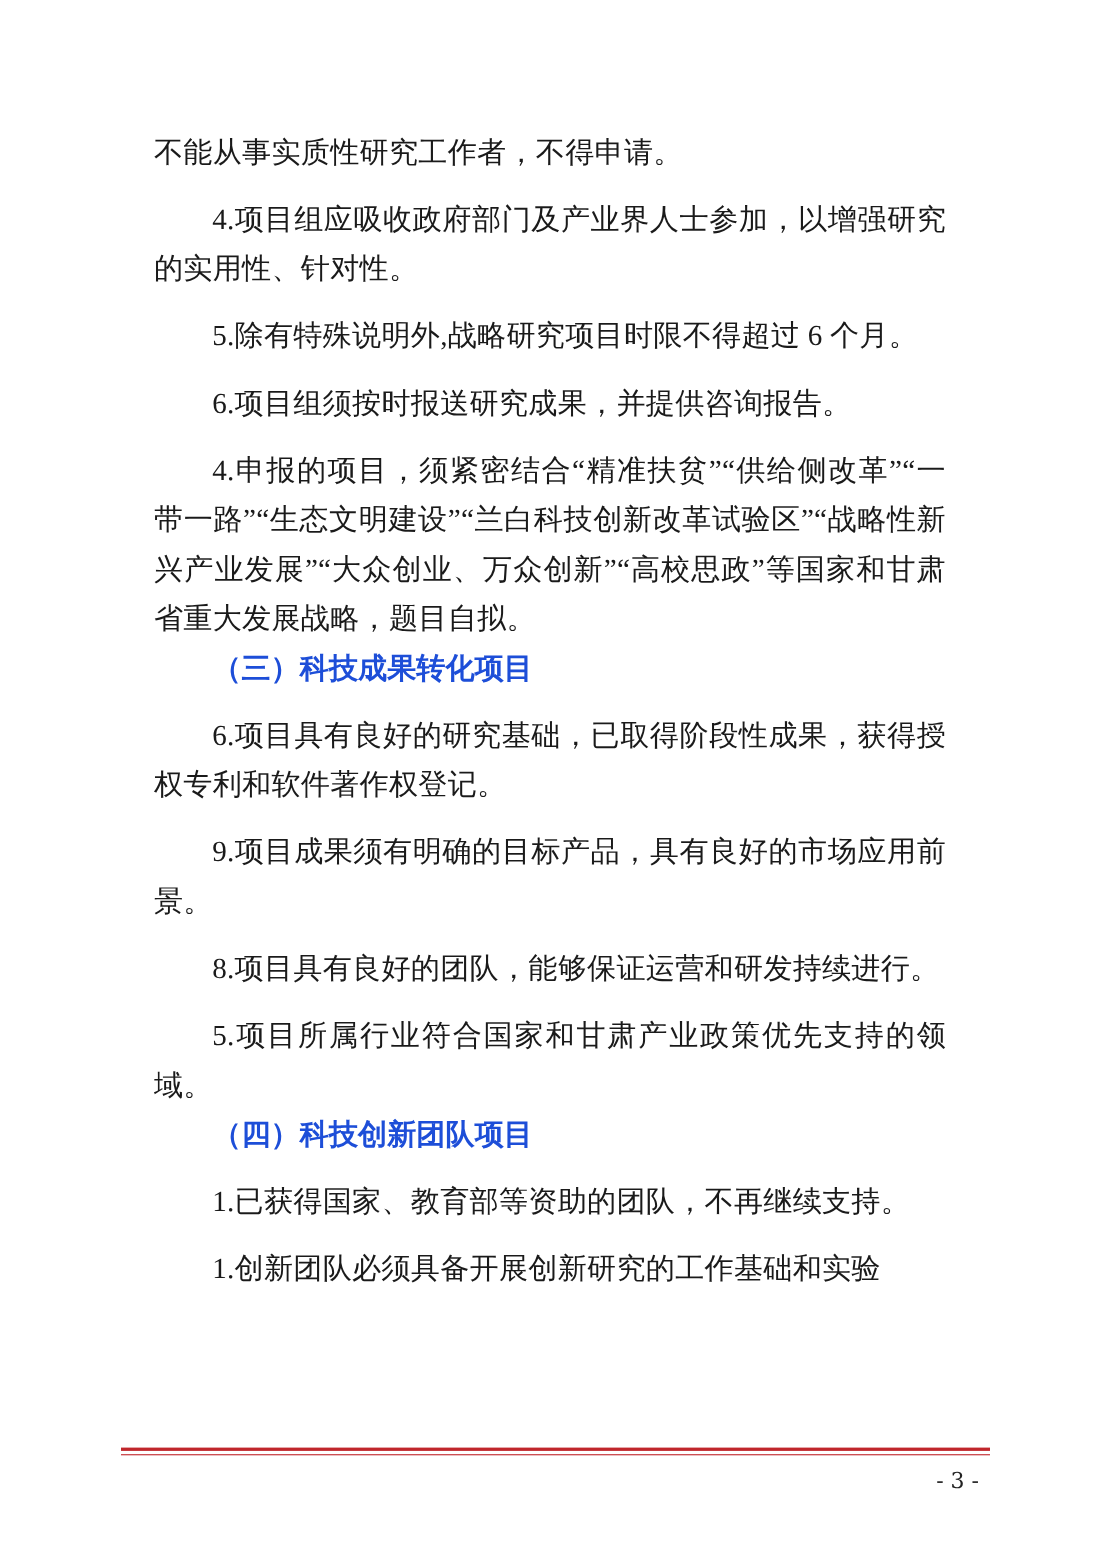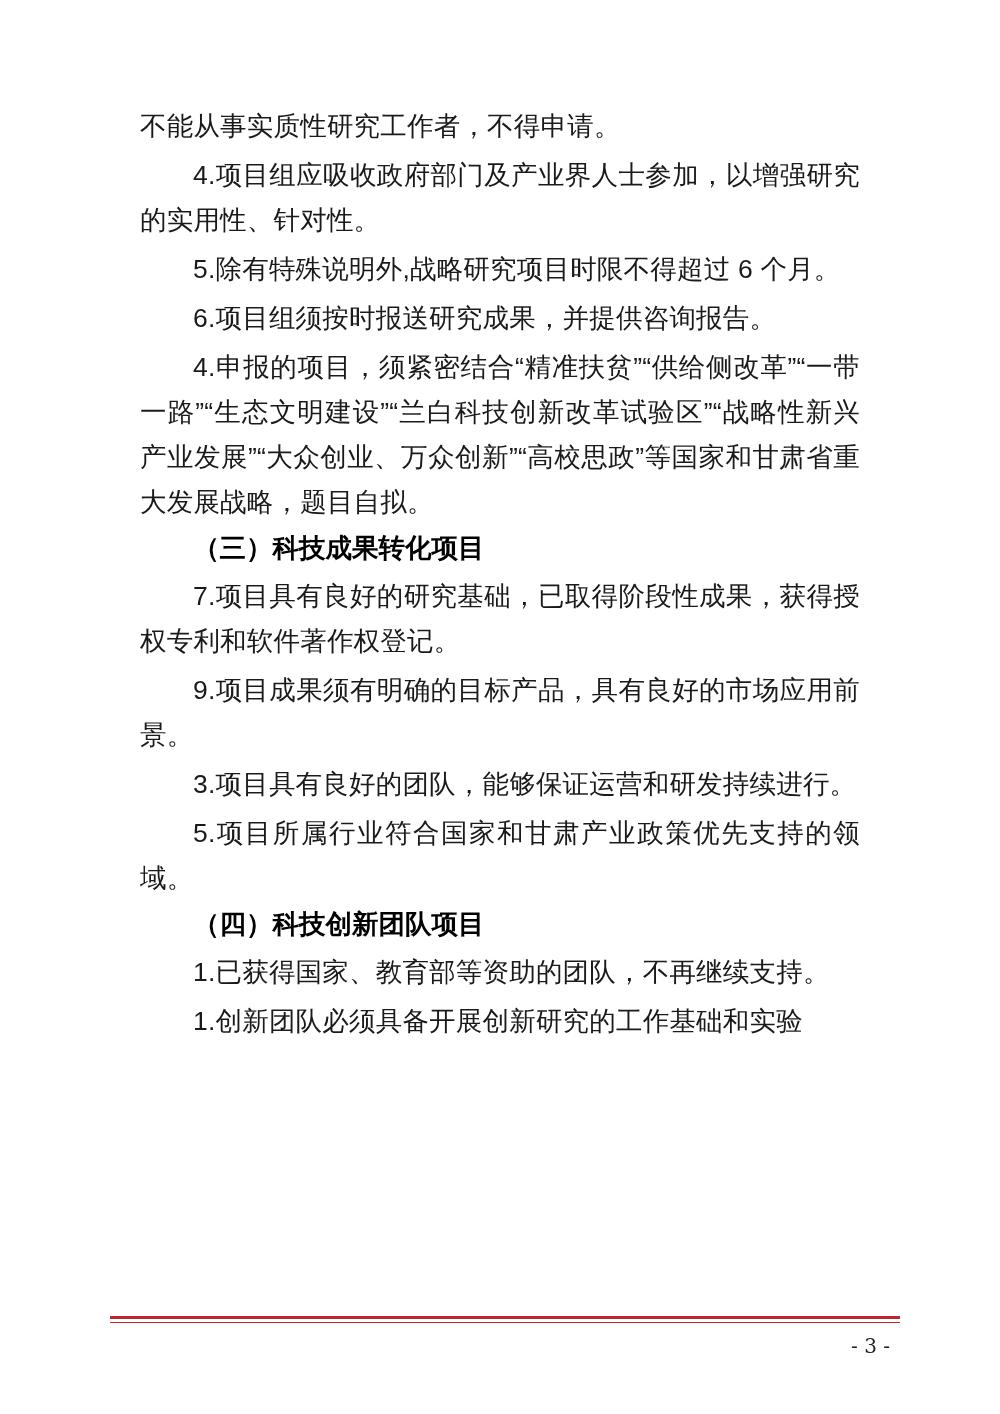--- a/index.html
+++ b/index.html
@@ -19,34 +19,34 @@
   .content {
     position: absolute;
     left: 140px;
     top: 100px;
     width: 720px;
   }
   .para {
     font-size: 26.5px;
     line-height: 45px;
     color: #1a1a1a;
-    margin: 4px 0 0 0;
+    margin: 16px 0 0 0;
     text-align: justify;
     text-justify: inter-ideograph;
     letter-spacing: 0.2px;
-    font-family: Liberation Sans, sans-serif;
+    font-family: Liberation Serif, serif;
   }
   .indent {
     text-indent: 2em;
   }
   .heading {
     font-size: 26.5px;
     line-height: 45px;
     font-weight: bold;
-    color: #000000;
+    color: #1d4ed8;
     text-indent: 2em;
     margin: 0;
     font-family: "DejaVu Sans", "Liberation Sans", sans-serif;
   }
   .footer-rule-wrap {
     position: absolute;
     left: 110px;
     top: 1316px;
     width: 790px;
   }
@@ -75,23 +75,23 @@
 
 <div class="page">
 
   <div class="content">
     <p class="para">不能从事实质性研究工作者，不得申请。</p>
     <p class="para indent">4.项目组应吸收政府部门及产业界人士参加，以增强研究的实用性、针对性。</p>
     <p class="para indent">5.除有特殊说明外,战略研究项目时限不得超过 6 个月。</p>
     <p class="para indent">6.项目组须按时报送研究成果，并提供咨询报告。</p>
     <p class="para indent">4.申报的项目，须紧密结合“精准扶贫”“供给侧改革”“一带一路”“生态文明建设”“兰白科技创新改革试验区”“战略性新兴产业发展”“大众创业、万众创新”“高校思政”等国家和甘肃省重大发展战略，题目自拟。</p>
     <p class="heading">（三）科技成果转化项目</p>
-    <p class="para indent">7.项目具有良好的研究基础，已取得阶段性成果，获得授权专利和软件著作权登记。</p>
+    <p class="para indent">6.项目具有良好的研究基础，已取得阶段性成果，获得授权专利和软件著作权登记。</p>
     <p class="para indent">9.项目成果须有明确的目标产品，具有良好的市场应用前景。</p>
-    <p class="para indent">3.项目具有良好的团队，能够保证运营和研发持续进行。</p>
+    <p class="para indent">8.项目具有良好的团队，能够保证运营和研发持续进行。</p>
     <p class="para indent">5.项目所属行业符合国家和甘肃产业政策优先支持的领域。</p>
     <p class="heading">（四）科技创新团队项目</p>
     <p class="para indent">1.已获得国家、教育部等资助的团队，不再继续支持。</p>
     <p class="para indent">1.创新团队必须具备开展创新研究的工作基础和实验</p>
   </div>
 
   <div class="footer-rule-wrap">
     <div class="rule-thick"></div>
     <div class="rule-thin"></div>
   </div>

